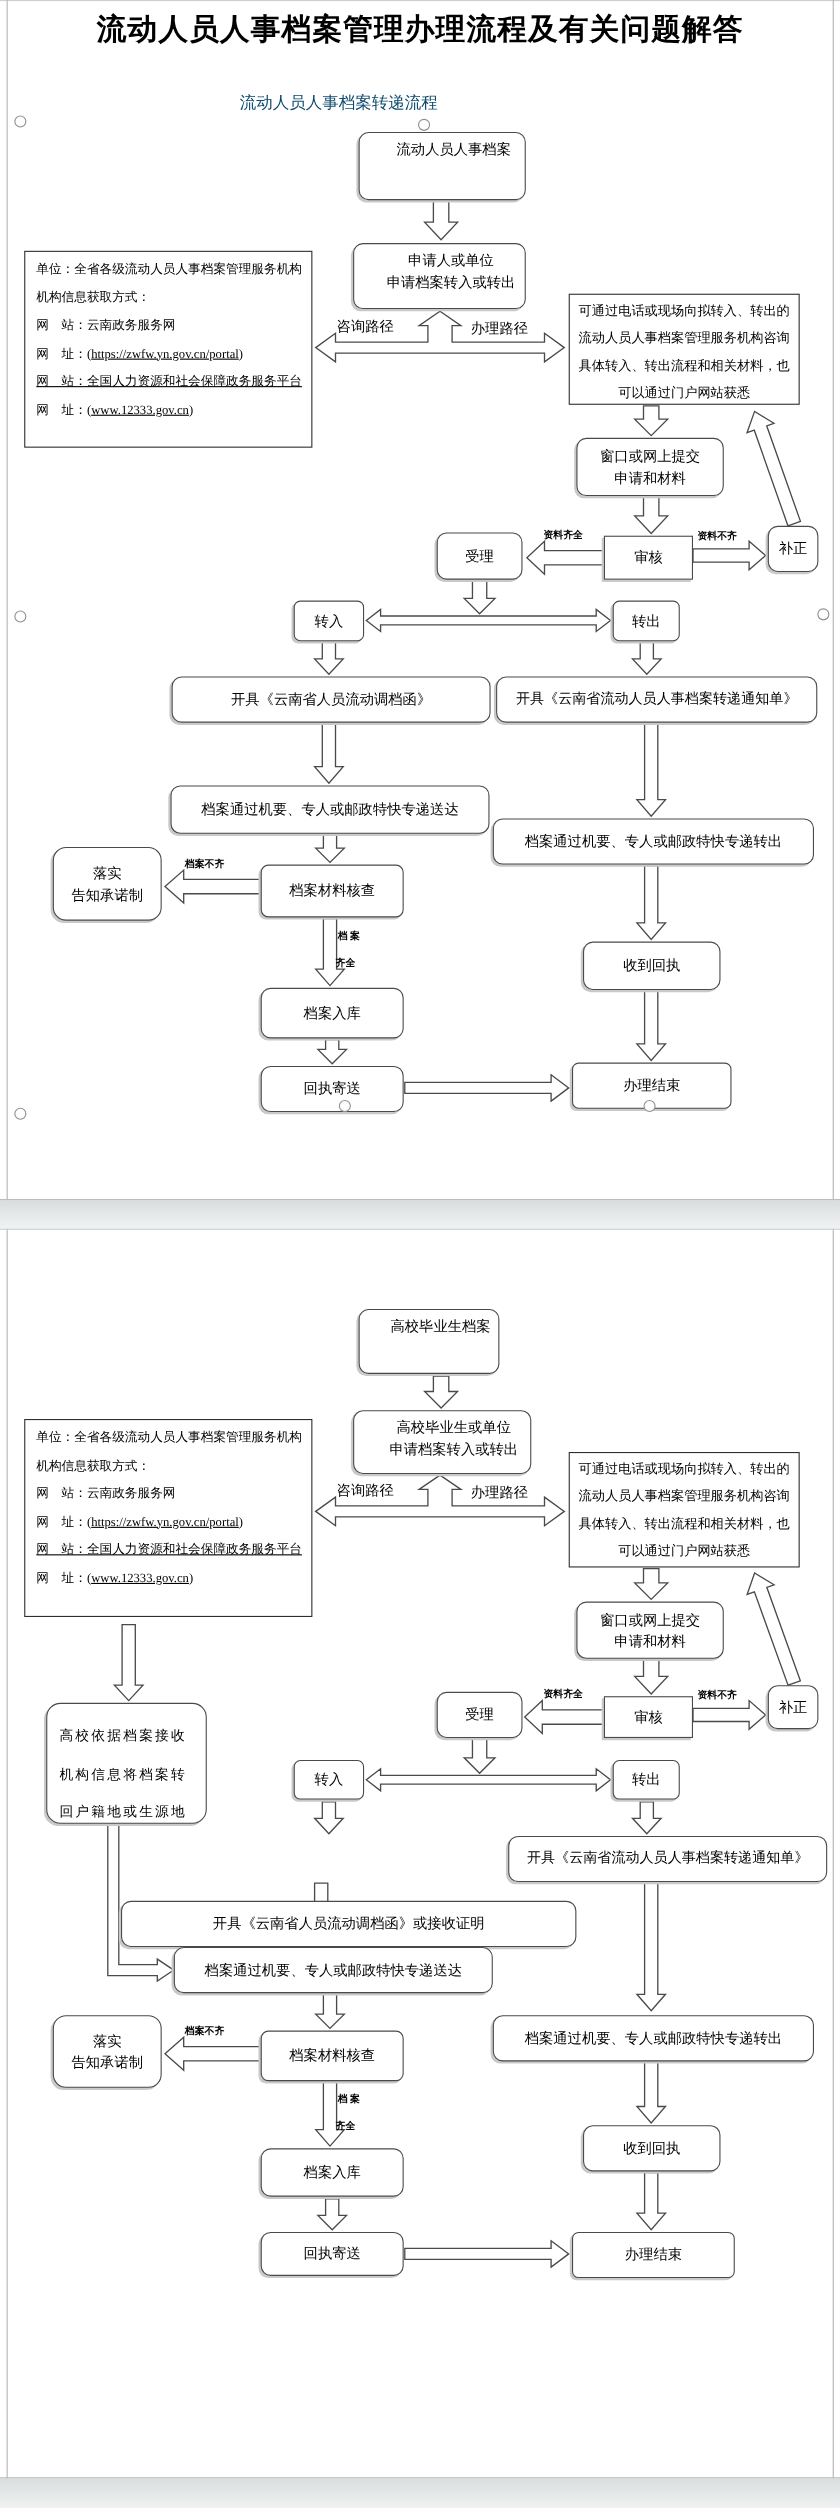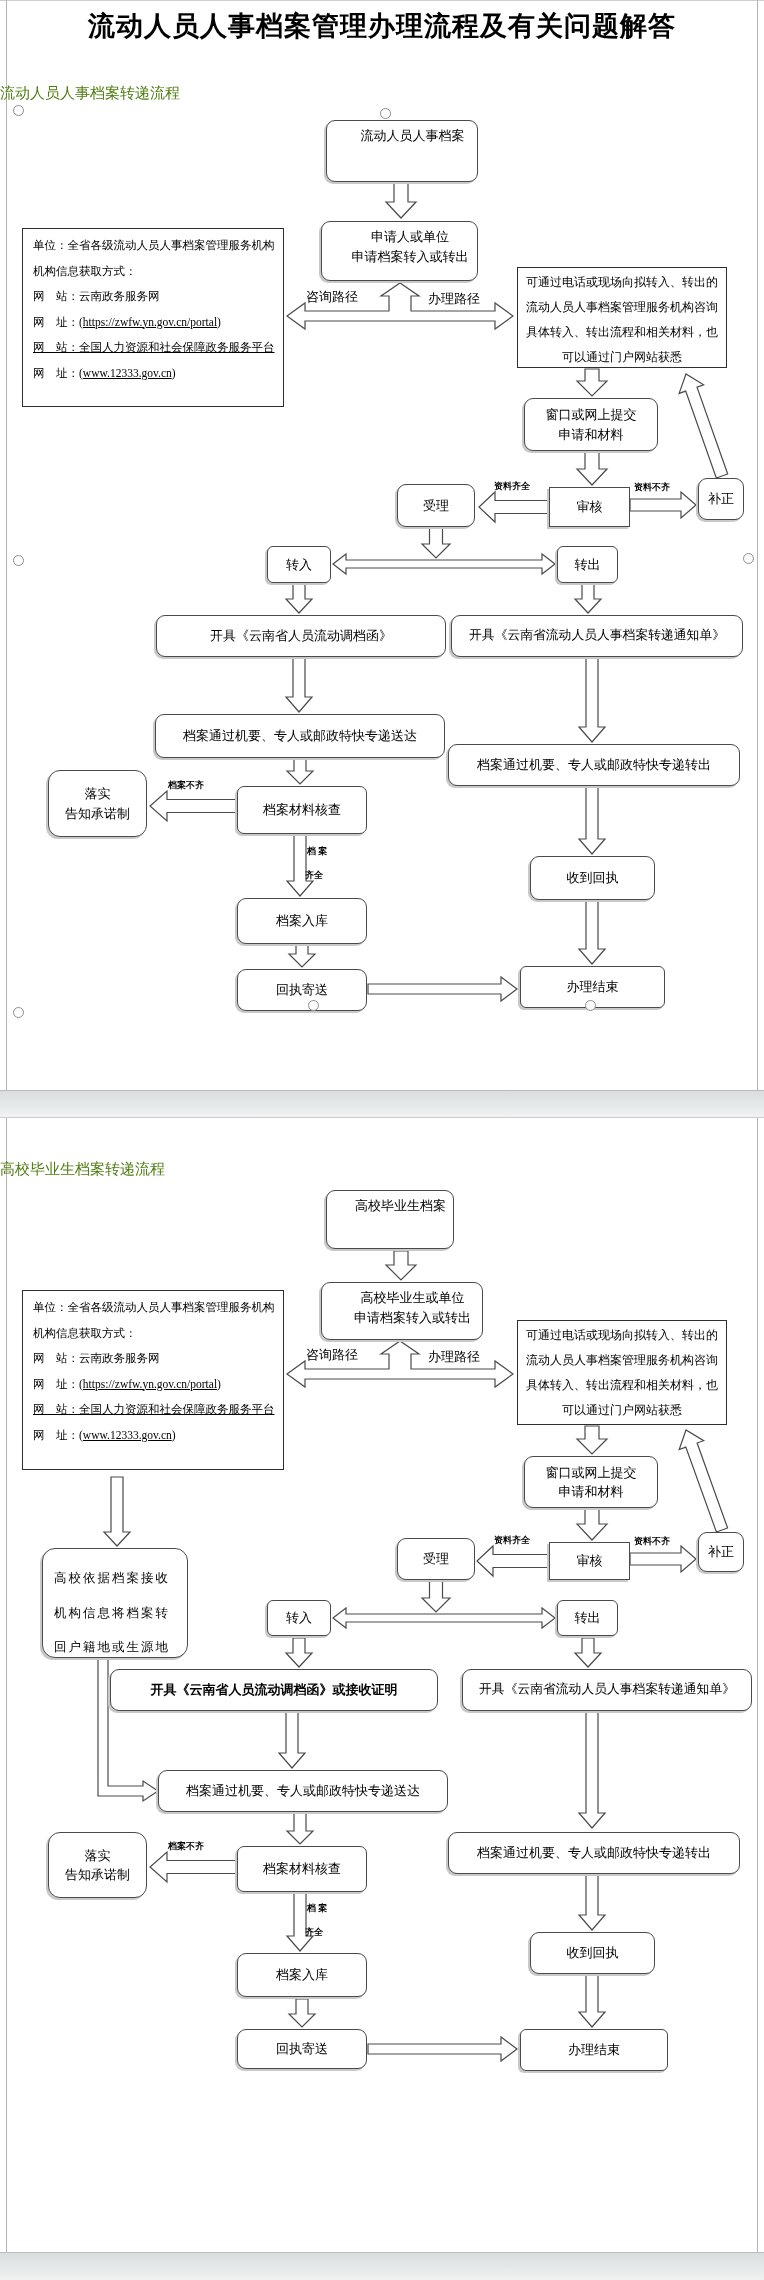--- a/index.html
+++ b/index.html
@@ -4,21 +4,21 @@
 <style>
   html,body{margin:0;padding:0;}
   body{font-family:"Liberation Serif","DejaVu Serif",serif;background:#fff;}
   .doc{position:relative;width:764px;height:2280px;background:#fff;overflow:hidden;}
   .edge-line{position:absolute;top:0;bottom:0;width:1px;background:#b4b4b4;z-index:0;}
   .top-line{position:absolute;left:0;top:0;width:764px;height:1px;background:#cfcfcf;z-index:0;}
   .band{position:absolute;left:0;width:764px;z-index:1;background:linear-gradient(#d9dddd,#f1f3f3);border-top:1px solid #b9bdbd;border-bottom:1px solid #c8cccc;}
   #arrow-layer{position:absolute;left:0;top:0;z-index:2;}
   #arrow-layer polygon{fill:#ffffff;stroke:#4a4a4a;stroke-width:1.2;}
   .doc-title{position:absolute;left:0;top:8px;width:764px;text-align:center;font-size:27px;font-weight:bold;letter-spacing:1px;color:#000;z-index:3;}
-  .chart-title{position:absolute;width:616px;left:0;text-align:left;font-size:15px;color:#4d7c0f;z-index:3;}
+  .chart-title{position:absolute;width:616px;left:0;text-align:center;font-size:15px;color:#0c4a6e;z-index:3;}
   .node{position:absolute;box-sizing:border-box;background:#fff;border:1px solid #4a4a4a;border-radius:9px;display:flex;flex-direction:column;align-items:center;justify-content:center;text-align:center;font-size:13px;line-height:1.5;color:#000;z-index:4;box-shadow:-2px 2px 0 #c9c9c9;}
   .node span{display:block;white-space:nowrap;}
   .sharp{border-radius:0;}
   .topalign{justify-content:flex-start;padding-top:5px;padding-left:21px;}
   .infobox{position:absolute;box-sizing:border-box;background:#fff;border:1px solid #2e2e2e;z-index:4;font-size:11.5px;line-height:25.5px;color:#000;padding:4px 8px 4px 10px;}
   .infobox div{white-space:nowrap;}
   .infobox.center{text-align:center;font-size:12px;line-height:25px;padding:2px 4px;}
   .u{text-decoration:underline;}
   .wavy{text-decoration-style:wavy;text-decoration-color:#e03a2f;text-decoration-thickness:1px;}
   .lbl{position:absolute;font-size:13px;color:#000;z-index:5;white-space:nowrap;}
@@ -85,21 +85,20 @@
   <div class="handle" style="left:13px;top:105px;"></div>
   <div class="handle" style="left:380px;top:108px;"></div>
   <div class="handle" style="left:13px;top:555px;"></div>
   <div class="handle" style="left:743px;top:553px;"></div>
   <div class="handle" style="left:13px;top:1007px;"></div>
   <div class="handle" style="left:308px;top:1000px;"></div>
   <div class="handle" style="left:585px;top:1000px;"></div>
 
   <div class="doc-title">流动人员人事档案管理办理流程及有关问题解答</div>
   <div class="chart-title" style="top:84px;">流动人员人事档案转递流程</div>
-  <div class="chart-title" style="top:1160px;">高校毕业生档案转递流程</div>
 
   <div class="node topalign" style="left:326px;top:120px;width:152px;height:62px;">
       <span>流动人员人事档案</span>
     </div>
 
   <div class="node topalign" style="left:321px;top:221px;width:157px;height:60px;">
     <span>申请人或单位</span>
     <span>申请档案转入或转出</span>
   </div>
 
@@ -230,21 +229,21 @@
   <div class="lbl-s" style="left:494px;top:1534px;">资料齐全</div>
   <div class="lbl-s" style="left:634px;top:1535px;">资料不齐</div>
 
   <div class="node" style="left:267px;top:1600px;width:64px;height:36px;border-radius:6px;">
       <span>转入</span>
     </div>
   <div class="node" style="left:557px;top:1600px;width:61px;height:36px;border-radius:6px;">
       <span>转出</span>
     </div>
 
-  <div class="node" style="left:110px;top:1669px;width:328px;height:42px;font-weight:bold;">
+  <div class="node" style="left:110px;top:1728px;width:414px;height:42px;">
       <span>开具《云南省人员流动调档函》或接收证明</span>
     </div>
   <div class="node" style="left:462px;top:1669px;width:290px;height:42px;font-size:12.8px;">
       <span>开具《云南省流动人员人事档案转递通知单》</span>
     </div>
 
   <div class="node" style="left:158px;top:1770px;width:290px;height:42px;">
       <span>档案通过机要、专人或邮政特快专递送达</span>
     </div>
 

